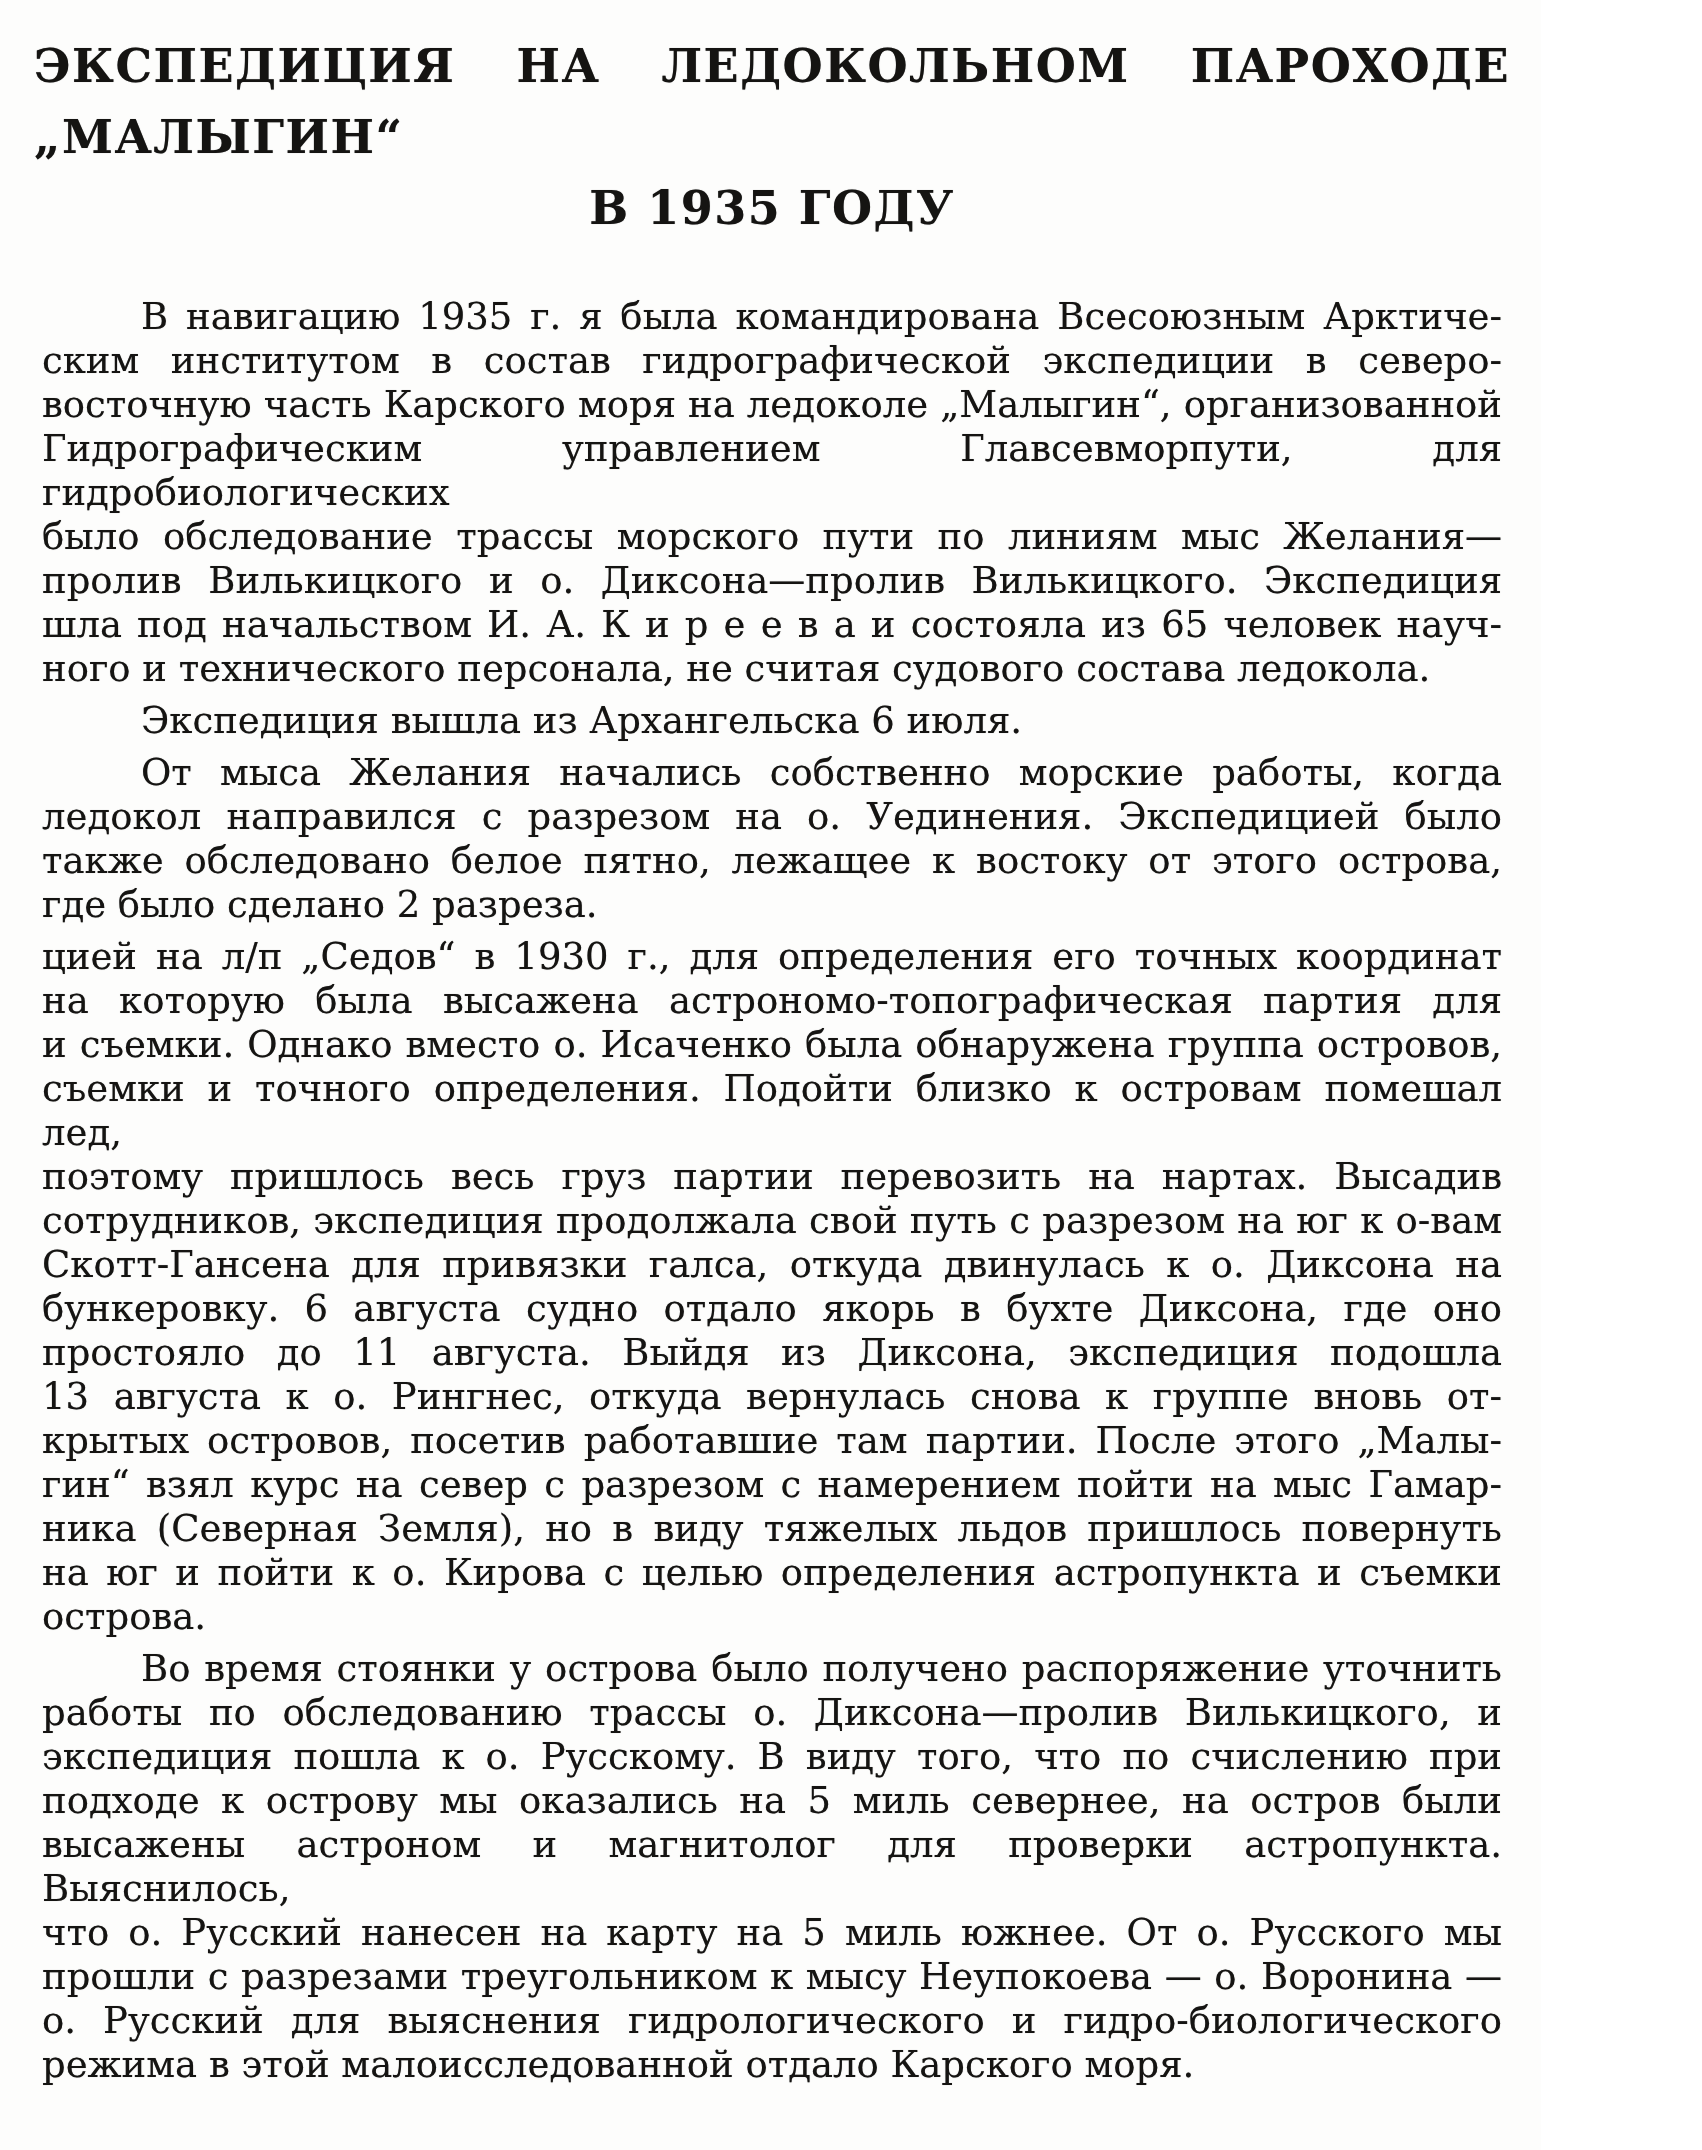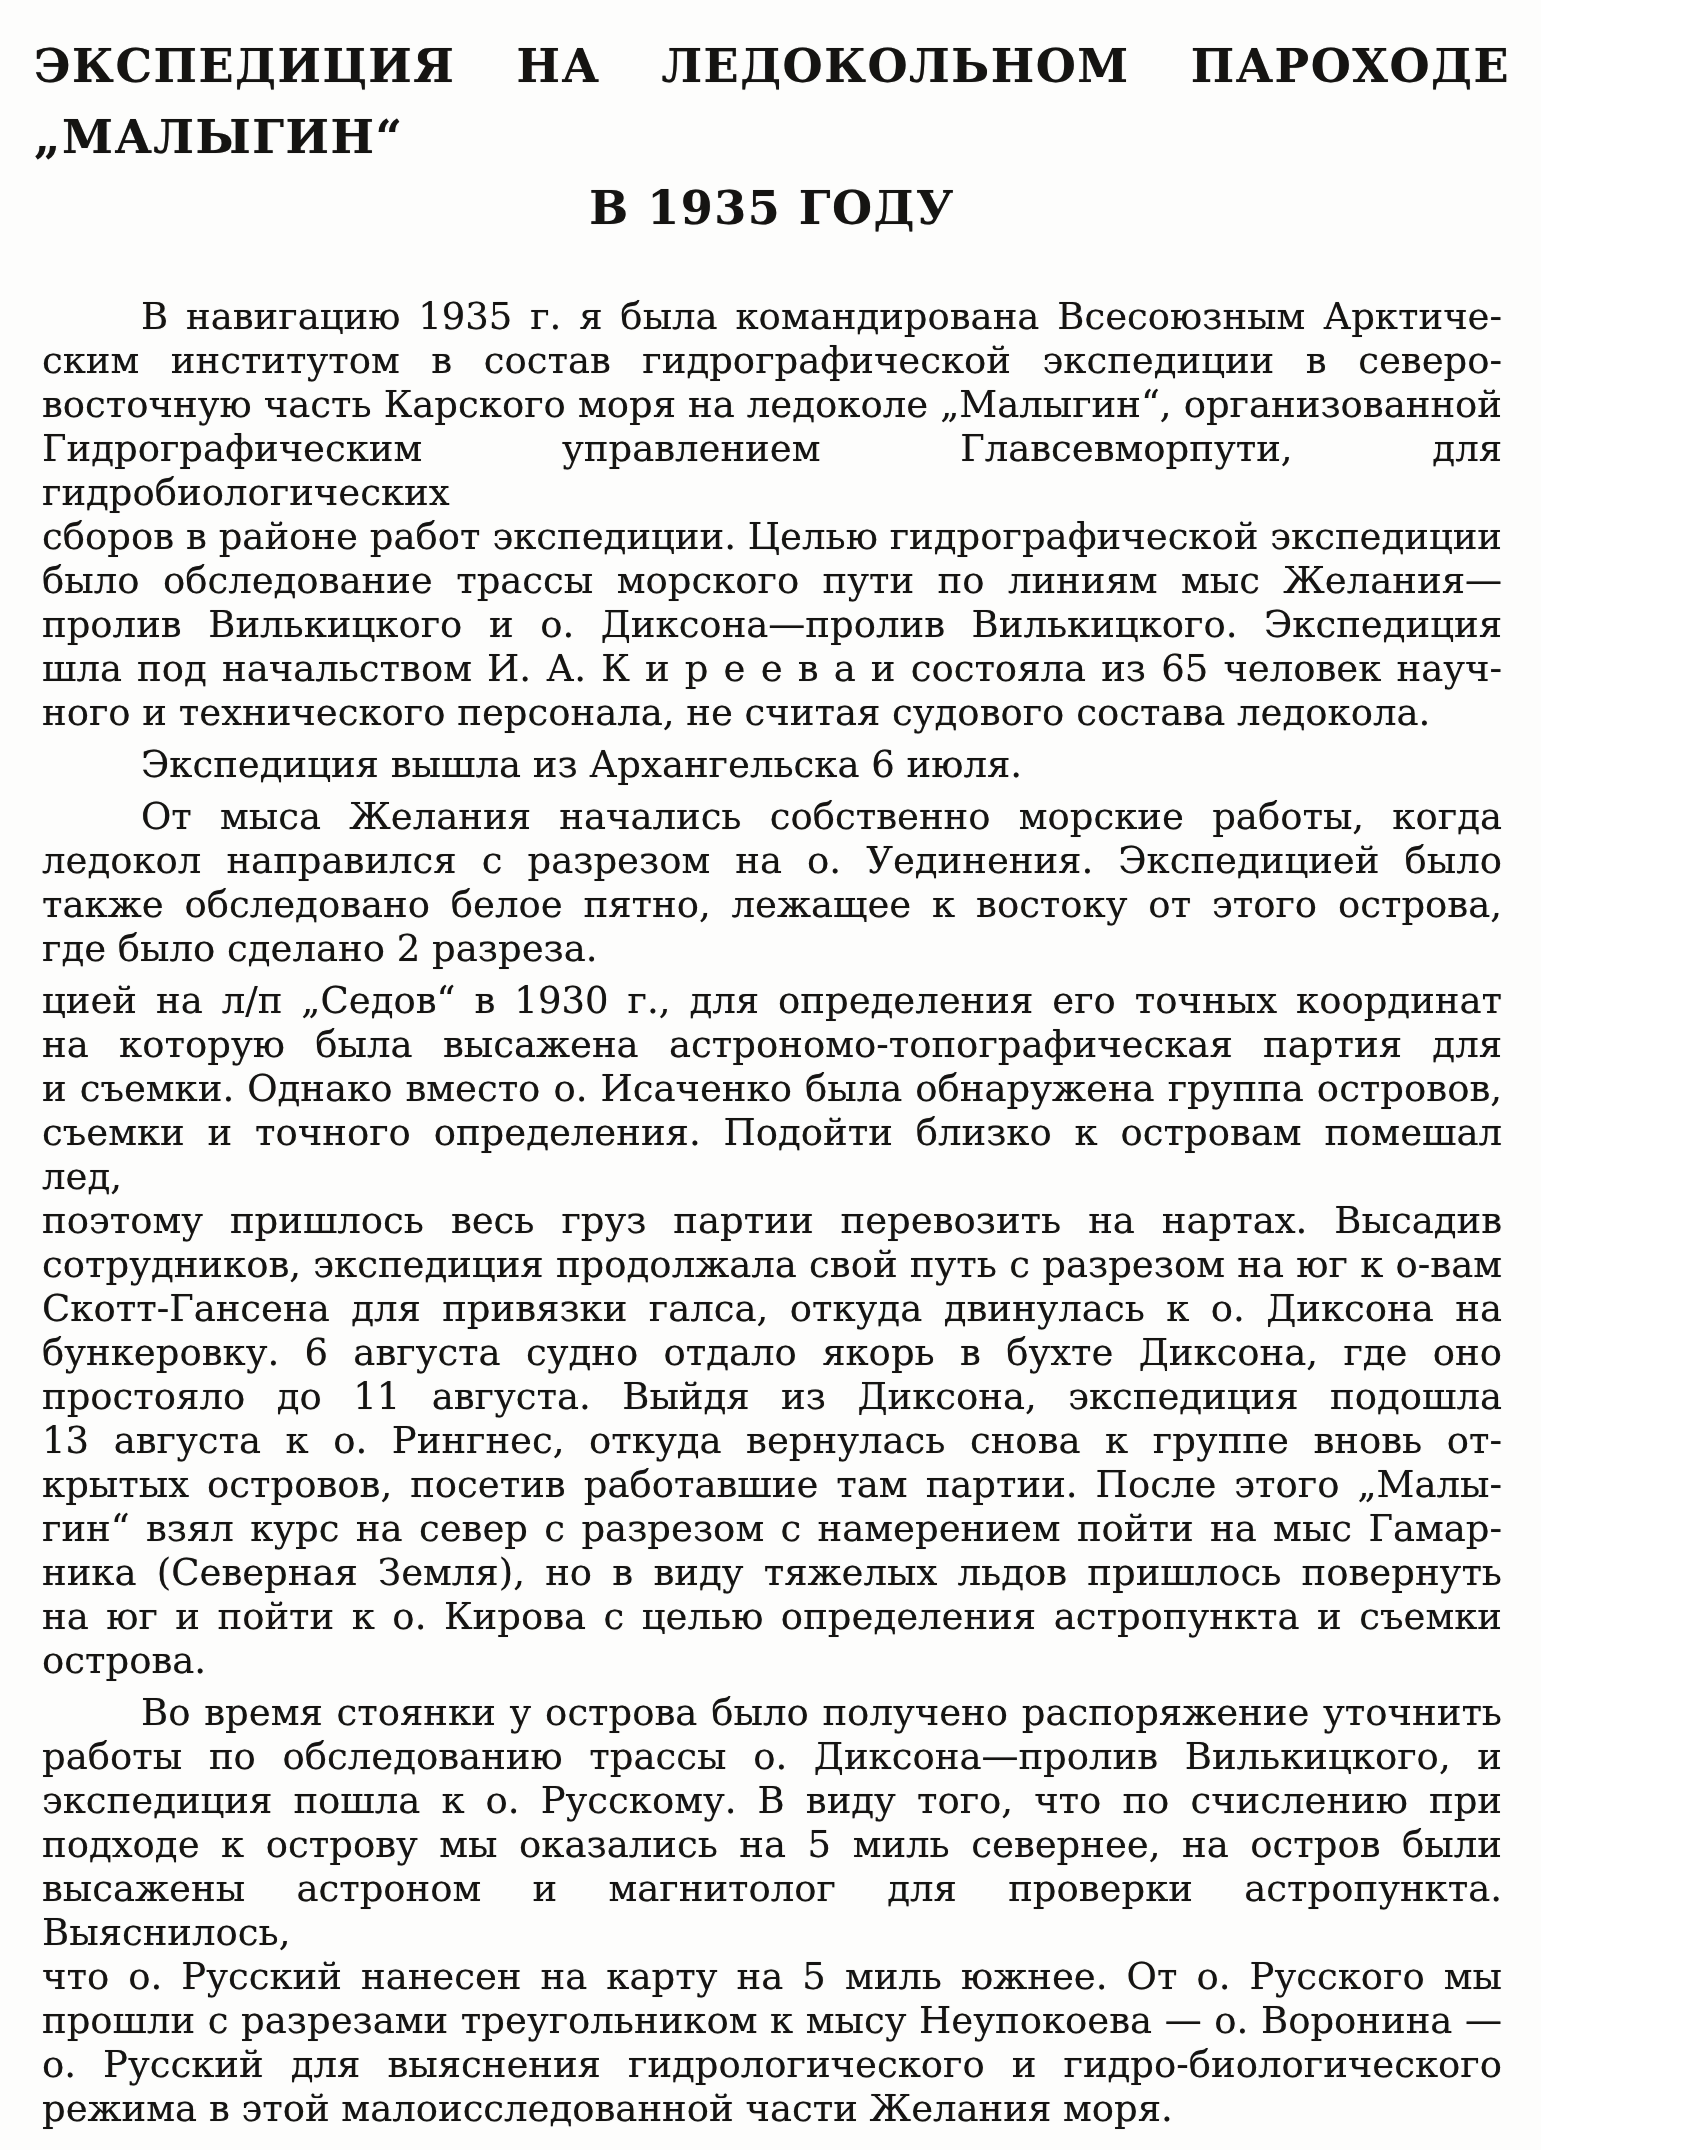--- a/index.html
+++ b/index.html
@@ -61,21 +61,20 @@
     <div class="t-line2">В 1935 ГОДУ</div>
   </div>
 
   <div class="body-text">
 
     <div class="paragraph">
       <div class="line indent">В навигацию 1935 г. я была командирована Всесоюзным Арктиче-</div>
       <div class="line">ским институтом в состав гидрографической экспедиции в северо-</div>
       <div class="line">восточную часть Карского моря на ледоколе „Малыгин“, организованной</div>
       <div class="line">Гидрографическим управлением Главсевморпути, для гидробиологических</div>
-      <div class="line">сборов в районе работ экспедиции. Целью гидрографической экспедиции</div>
       <div class="line">было обследование трассы морского пути по линиям мыс Желания—</div>
       <div class="line">пролив Вилькицкого и о. Диксона—пролив Вилькицкого. Экспедиция</div>
       <div class="line">шла под начальством И. А. К и р е е в а и состояла из 65 человек науч-</div>
       <div class="line last">ного и технического персонала, не считая судового состава ледокола.</div>
     </div>
 
     <div class="paragraph">
       <div class="line indent last">Экспедиция вышла из Архангельска 6 июля.</div>
     </div>
 
@@ -106,18 +105,18 @@
 
     <div class="paragraph">
       <div class="line indent">Во время стоянки у острова было получено распоряжение уточнить</div>
       <div class="line">работы по обследованию трассы о. Диксона—пролив Вилькицкого, и</div>
       <div class="line">экспедиция пошла к о. Русскому. В виду того, что по счислению при</div>
       <div class="line">подходе к острову мы оказались на 5 миль севернее, на остров были</div>
       <div class="line">высажены астроном и магнитолог для проверки астропункта. Выяснилось,</div>
       <div class="line">что о. Русский нанесен на карту на 5 миль южнее. От о. Русского мы</div>
       <div class="line">прошли с разрезами треугольником к мысу Неупокоева — о. Воронина —</div>
       <div class="line">о. Русский для выяснения гидрологического и гидро-биологического</div>
-      <div class="line last">режима в этой малоисследованной части Желания моря.</div>
+      <div class="line last">режима в этой малоисследованной отдало Карского моря.</div>
     </div>
 
   </div>
 </div>
 
 
 </body></html>

